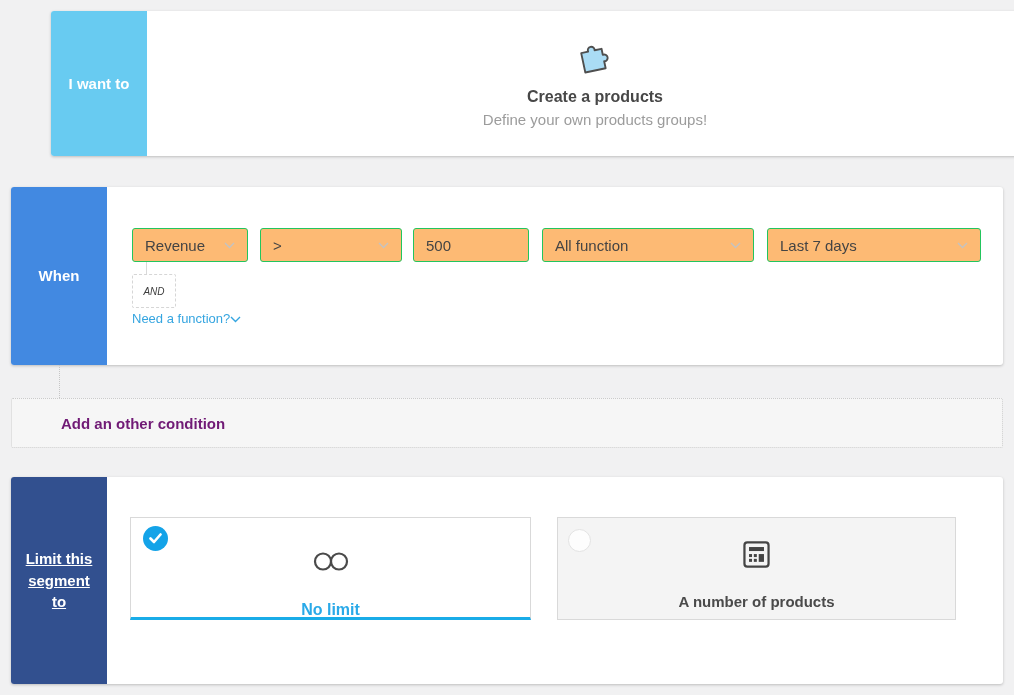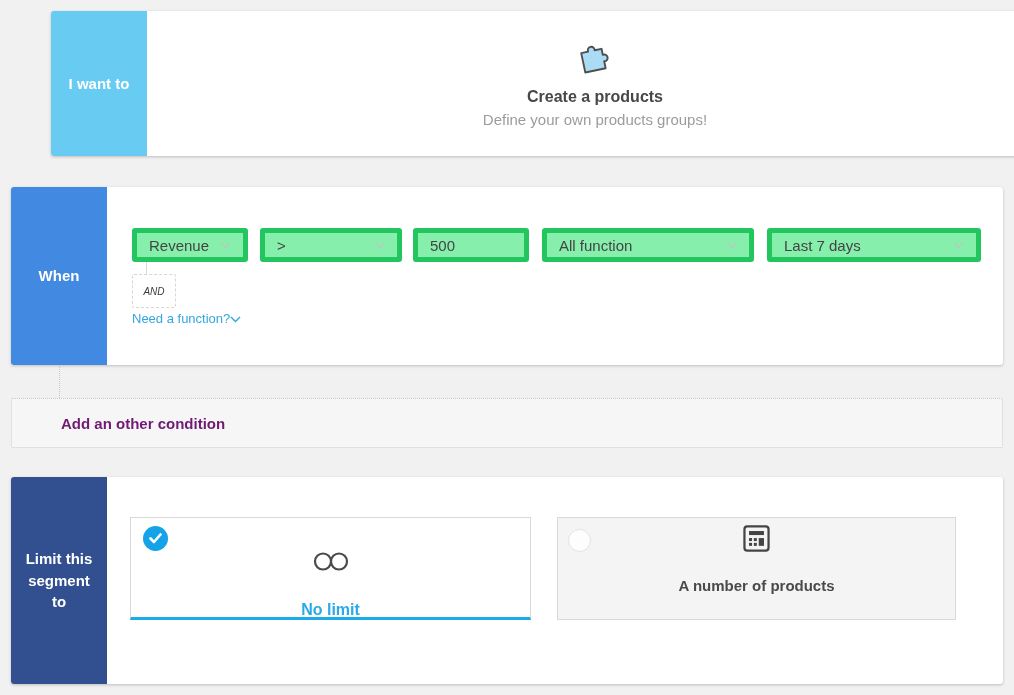--- a/index.html
+++ b/index.html
@@ -17,37 +17,37 @@
   }
   .side-label {
     position:absolute; left:0; top:0; bottom:0; width:96px;
     border-radius:3px 0 0 3px;
     display:flex; align-items:center; justify-content:center;
     color:#fff; font-size:15px; font-weight:bold; text-align:center;
     line-height:1.45; padding:0 12px;
   }
   .label-want  { background:#68cbf1; }
   .label-when  { background:#4289e1; }
-  .label-limit { background:#32508f; }
+  .label-limit { background:#32508f;text-decoration:underline; }
 
   
   #sec-want { top:11px; height:145px;margin-left:40px; }
   .want-content {
     position:absolute; left:96px; right:0; top:0; bottom:0;
     display:flex; flex-direction:column; align-items:center; justify-content:center;
   }
   .puzzle-wrap { margin-bottom:10px; transform:rotate(-12deg); }
   .want-title { font-size:16px; font-weight:bold; color:#474747; margin-bottom:5px; }
   .want-subtitle { font-size:15px; color:#9c9c9c; }
 
   
   #sec-when { top:187px; height:178px; }
   .control {
     position:absolute; top:41px; height:34px;
-    background:#86efac; border:5px solid #22c55e; border-radius:3px;
+    background:#fdba74; border:1px solid #22c55e; border-radius:3px;
     display:flex; align-items:center; padding:0 12px;
     font-size:15px; color:#444;
   }
   .control .val { flex:1; white-space:nowrap; overflow:hidden; }
   .chev { flex:none; margin-left:8px; display:flex; align-items:center; }
   #ctl-metric   { left:121px; width:116px; }
   #ctl-operator { left:249px; width:142px; }
   #ctl-value    { left:402px; width:116px; }
   #ctl-channel  { left:531px; width:212px; }
   #ctl-period   { left:756px; width:214px; }
@@ -90,21 +90,21 @@
     display:flex; flex-direction:column; align-items:center;
   }
   #card-nolimit {
     left:119px; width:401px; height:103px;
     background:#fff; border:1px solid #d9d9d9; border-bottom:3px solid #19ace8;
     padding-top:32px;
   }
   #card-number {
     left:546px; width:399px; height:103px;
     background:#f4f4f4; border:1px solid #d9d9d9;
-    padding-top:6px;
+    padding-top:22px;
   }
   .check-badge {
     position:absolute; left:12px; top:8px; width:25px; height:25px;
     border-radius:50%; background:#14a3e8;
     display:flex; align-items:center; justify-content:center;
   }
   .radio-empty {
     position:absolute; left:10px; top:11px; width:23px; height:23px;
     border-radius:50%; background:#fdfdfd; border:1px solid #e3e3e3;
   }

